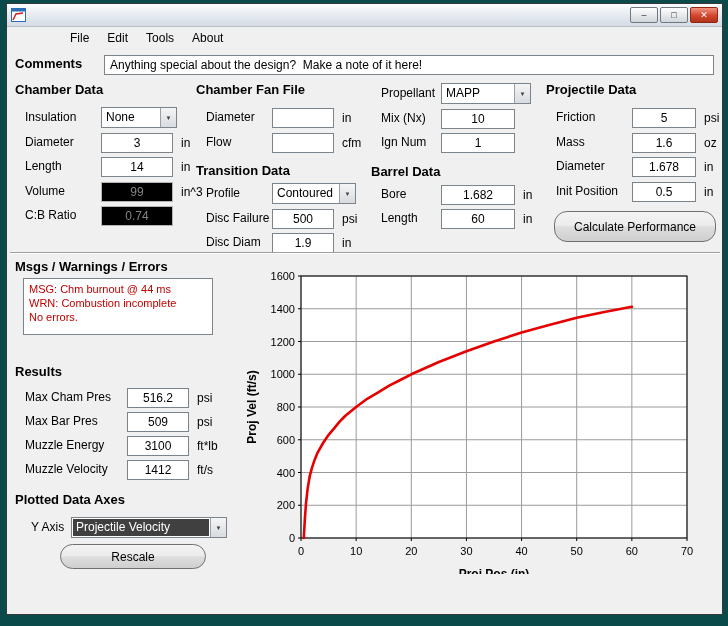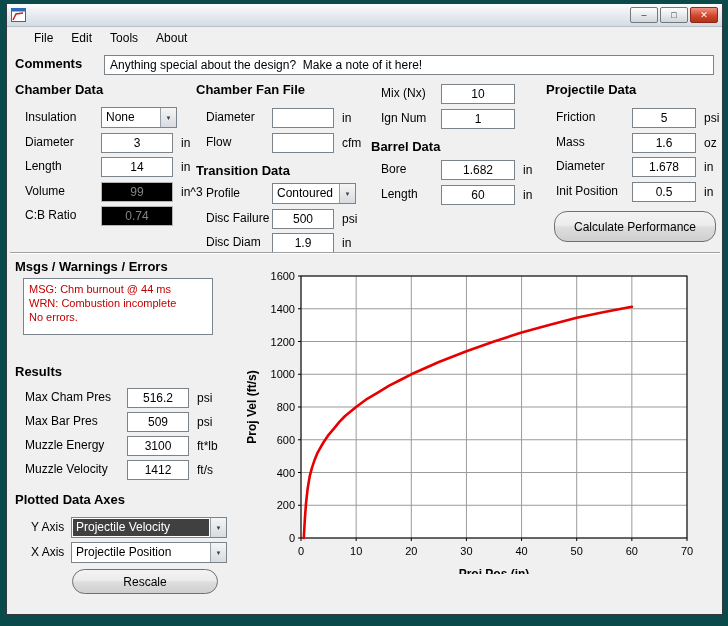--- a/index.html
+++ b/index.html
@@ -4,21 +4,21 @@
 <style>
   *{margin:0;padding:0;box-sizing:border-box;}
   body{font-family:"Liberation Sans",sans-serif;font-size:12px;color:#000;}
   .desktop{position:relative;width:728px;height:626px;background:#0a4a4a;overflow:hidden;}
   .window{position:absolute;left:6px;top:3px;width:717px;height:612px;background:#f0f0f0;border:1px solid #34393d;}
   .titlebar{position:relative;height:23px;background:linear-gradient(#fbfcfd,#e9edf2 45%,#d4dbe4);border-bottom:1px solid #b9bfc7;display:flex;align-items:center;padding:0 4px;}
   .title-text{margin-left:5px;font-size:12px;white-space:nowrap;}
   .win-controls{margin-left:auto;display:flex;gap:2px;}
   .wbtn{width:28px;height:16px;border:1px solid #707880;border-radius:2px;background:linear-gradient(#fefefe,#d2d6db);display:flex;align-items:center;justify-content:center;font-size:9px;line-height:1;color:#1d2329;cursor:default;}
   .wbtn.close{background:linear-gradient(#f0937f,#d2452c 55%,#b03418);border-color:#8e2715;color:#fff;}
-  .menubar{height:22px;display:flex;align-items:stretch;padding-left:18px;}
+  .menubar{height:22px;display:flex;align-items:stretch;padding-left:18px;margin-left:36px;}
   .menu-item{display:flex;align-items:center;padding:0 9px;cursor:default;}
   .bold-h{position:absolute;font-weight:bold;font-size:13px;white-space:nowrap;}
   .col{position:absolute;}
   .sec-h{font-weight:bold;font-size:13px;height:24px;white-space:nowrap;}
   .sec-h.mid{padding-top:8px;height:27px;}
   .frow{position:relative;height:24.5px;}
   .lbl{position:absolute;left:10px;top:4px;white-space:nowrap;}
   .unit{position:absolute;top:5px;white-space:nowrap;}
   .tb{position:absolute;top:2px;height:20px;border:1px solid #7b838b;background:#fff;font-family:inherit;font-size:12px;text-align:center;outline:none;}
   .tb.dis{color:#848484;border-color:#b5b5b5;background:#000000;}
@@ -134,20 +134,27 @@
       </div>
       <div class="frow">
         <span class="lbl">Disc Diam</span>
         <input class="tb" value="1.9" style="">
         <span class="unit">in</span>
       </div>
     </div>
 
     <div class="col col3" style="left:364px;top:78px;width:176px;">
       <div class="frow">
+        <span class="lbl">Propellant</span>
+        <span class="combo">
+          <span class="ct">MAPP</span>
+          <span class="ca">▼</span>
+        </span>
+      </div>
+      <div class="frow">
         <span class="lbl">Mix (Nx)</span>
         <input class="tb" value="10" style="">
       </div>
       <div class="frow">
         <span class="lbl">Ign Num</span>
         <input class="tb" value="1" style="">
       </div>
       <div class="sec-h mid">Barrel Data</div>
       <div class="frow">
         <span class="lbl">Bore</span>
@@ -221,28 +228,21 @@
 
     <div class="bold-h" style="left:8px;top:488px;">Plotted Data Axes</div>
     <div class="col" style="left:8px;top:512px;width:214px;">
       <div class="axis-row">
         <span class="lbl">Y Axis</span>
         <span class="combo focused">
           <span class="ct">Projectile Velocity</span>
           <span class="ca">▼</span>
         </span>
       </div>
-      <div class="axis-row">
-        <span class="lbl">X Axis</span>
-        <span class="combo">
-          <span class="ct">Projectile Position</span>
-          <span class="ca">▼</span>
-        </span>
-      </div>
-      <div class="btn" style="margin:3px 0 0 57px;width:146px;height:25px;">Rescale</div>
+      <div class="btn" style="margin:3px 0 0 45px;width:146px;height:25px;">Rescale</div>
     </div>
 
     <div class="chart">
       <svg id="chart-svg" width="462" height="312">
           <rect x="60" y="14" width="386" height="262" fill="#ffffff" stroke="none"></rect>
           <line x1="60" y1="14" x2="60" y2="276" stroke="#9a9a9a" stroke-width="1"></line>
           <line x1="115.14285714285714" y1="14" x2="115.14285714285714" y2="276" stroke="#9a9a9a" stroke-width="1"></line>
           <line x1="170.28571428571428" y1="14" x2="170.28571428571428" y2="276" stroke="#9a9a9a" stroke-width="1"></line>
           <line x1="225.42857142857142" y1="14" x2="225.42857142857142" y2="276" stroke="#9a9a9a" stroke-width="1"></line>
           <line x1="280.57142857142856" y1="14" x2="280.57142857142856" y2="276" stroke="#9a9a9a" stroke-width="1"></line>

